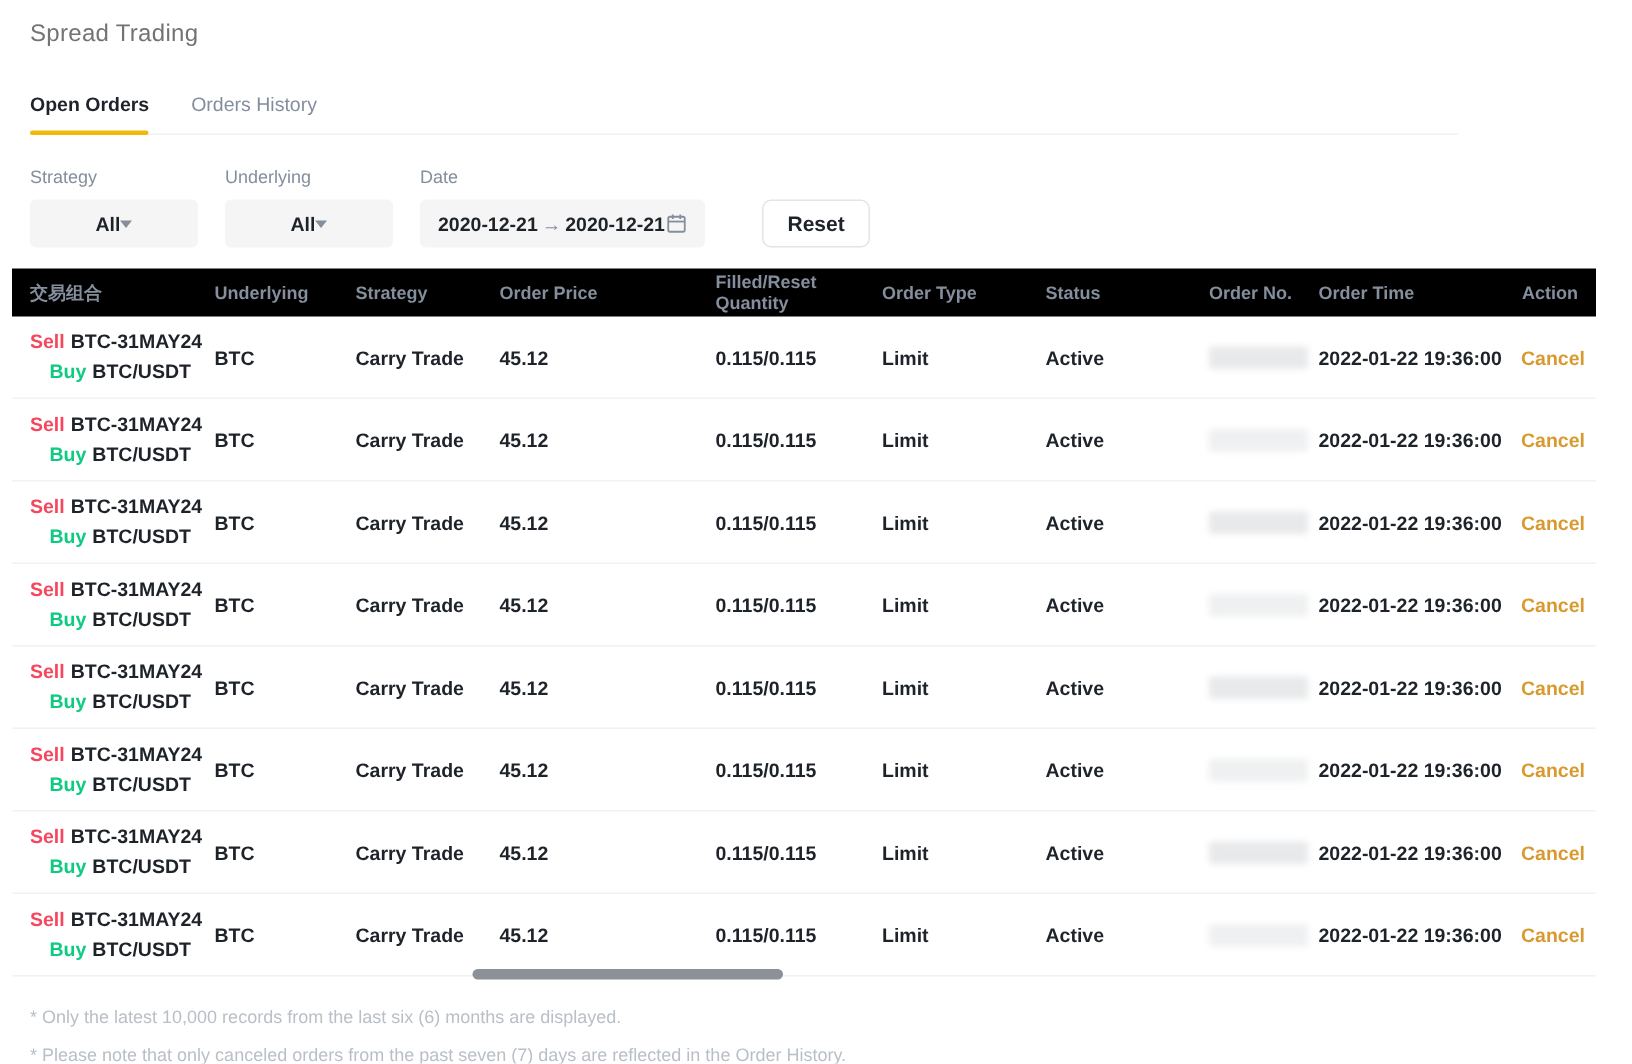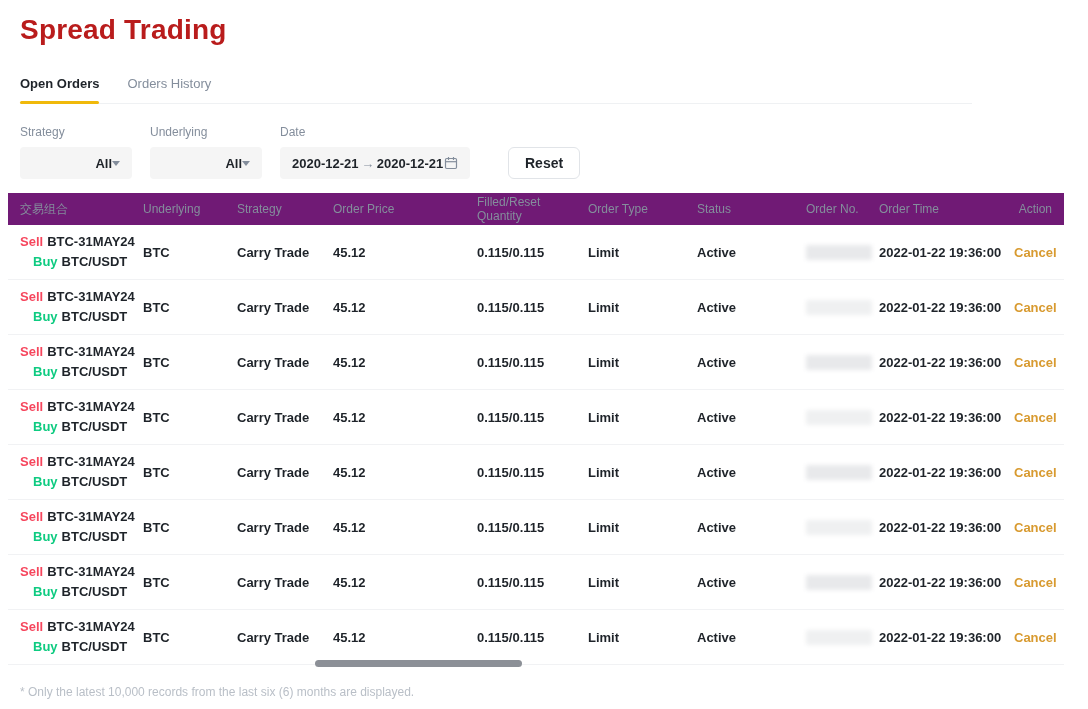--- a/index.html
+++ b/index.html
@@ -5,41 +5,41 @@
   * { box-sizing: border-box; }
   html,body { margin:0; padding:0; }
   body {
     width:1088px; height:709px; overflow:hidden;
     background:#ffffff; color:#1E2329;
     font-family:"Liberation Sans","DejaVu Sans",sans-serif;
   }
   .page { padding:14px 20px 0; }
 
   
-  .page-title { margin:0; font-size:28px; font-weight:700; color:#b91c1c; letter-spacing:.2px; }
+  .page-title { margin:0; font-size:16px; font-weight:400; color:#737373; letter-spacing:.2px; }
 
   
   .tabs { margin-top:30px; width:952px; border-bottom:1px solid #EFF1F3; display:flex; gap:28px; }
   .tab { position:relative; font-size:13px; padding:0 0 12px; cursor:pointer; color:#848E9C; }
   .tab.active { color:#1E2329; font-weight:700; }
   .tab.active::after {
     content:""; position:absolute; left:0; right:0; bottom:-1px;
     height:3px; border-radius:2px; background:var(--accent,#F0B90B);
   }
 
   
   .filters { margin-top:21px; display:flex; align-items:flex-end; }
   .filter-group { margin-right:18px; }
   .filter-label { font-size:12px; color:#848E9C; margin-bottom:8px; }
   .control {
     height:32px; background:#F5F5F5; border-radius:4px;
     display:flex; align-items:center; padding:0 12px;
     font-size:13px; font-weight:600; color:#1E2329; cursor:pointer;
   }
-  .select { width:112px; justify-content:flex-end; }
+  .select { width:112px; justify-content:center; }
   .caret-down {
     width:0; height:0;
     border-left:4px solid transparent; border-right:4px solid transparent;
     border-top:5px solid #848E9C;
   }
   .date-range { width:190px; justify-content:space-between; }
   .date-arrow { color:#848E9C; font-weight:400; font-size:13px; padding:0 2px; }
   .cal-icon { display:flex; align-items:center; }
   .reset-btn {
     margin-left:20px; height:32px; padding:0 16px;
@@ -48,21 +48,21 @@
     font-family:inherit;
   }
 
   
   .table-wrap { margin:14px 0 0 -12px; width:1056px; }
   .grid-row {
     display:grid;
     grid-template-columns:123px 94px 96px 144px 111px 109px 109px 73px 135px 1fr;
     align-items:center; padding:0 12px;
   }
-  .thead { height:32px; background:#701a75; color:#848E9C; font-size:12px; font-weight:400; }
+  .thead { height:32px; background:#000000; color:#848E9C; font-size:12px; font-weight:700; }
   .th-action { justify-self:end; }
   .row { height:55px; border-bottom:1px solid #F1F2F4; font-size:13px; font-weight:600; }
   .pair-line { line-height:20px; white-space:nowrap; }
   .side-sell { color:var(--sell,#F6465D); margin-right:4px; }
   .side-buy  { color:var(--buy,#0ECB81); margin-right:4px;padding-left:13px; }
   .redacted { width:66px; height:15px; background:#E8E9EB; border-radius:2px; filter:blur(2px); }
   .row:nth-child(even) .redacted { background:#EFF0F1; }
   .cell-time { white-space:nowrap; }
   .cancel-link { justify-self:end; color:var(--cancel,#D89A2F); cursor:pointer; }
 

